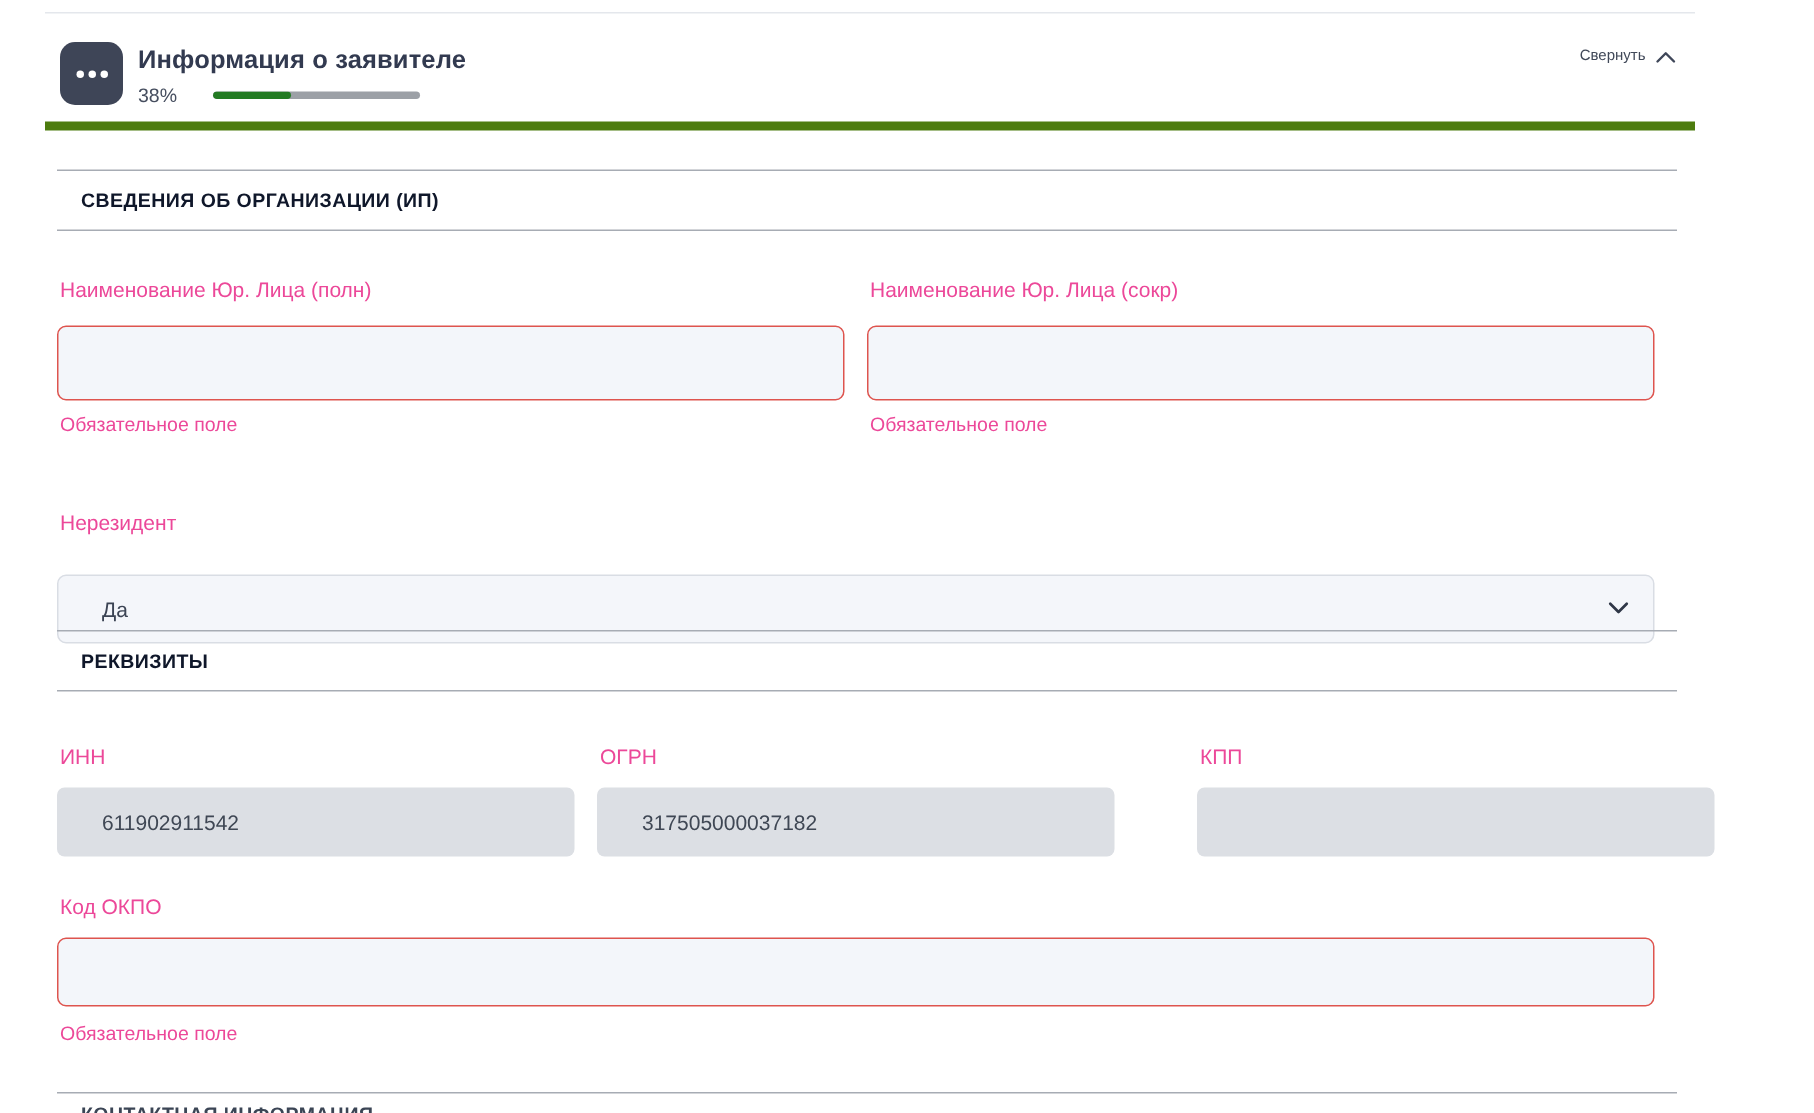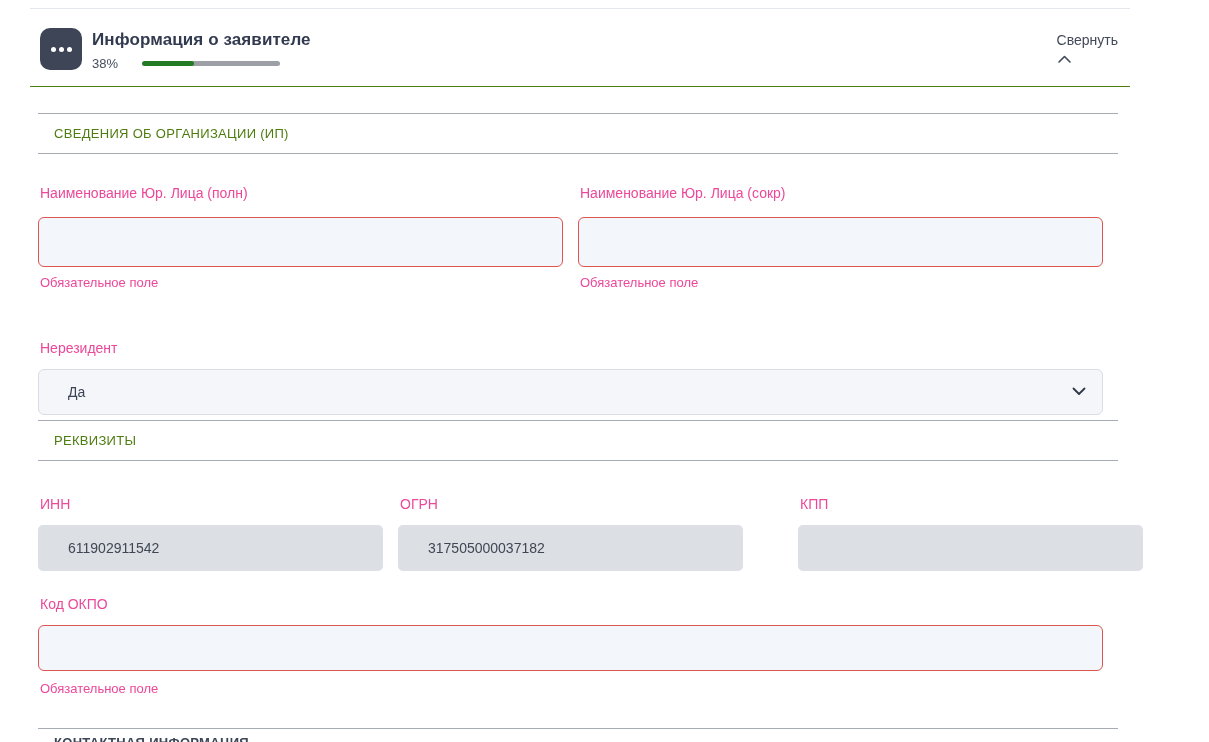--- a/index.html
+++ b/index.html
@@ -9,21 +9,21 @@
     position: relative; overflow: hidden;
     font-family: "Liberation Sans", sans-serif;
     color: #4a5162;
   }
 
   
   .accordion {
     position: absolute; left: 30px; top: 8px;
     width: 1100px; height: 79px;
     border-top: 1px solid #e4e7ec;
-    border-bottom: 1px solid #4d7c0f;
+    border-bottom: 6px solid #4d7c0f;
     background: #ffffff;
   }
   .badge {
     position: absolute; left: 10px; top: 19px;
     width: 42px; height: 42px;
     background: #3e4557; border-radius: 10px;
     display: flex; align-items: center; justify-content: center; gap: 3px;
   }
   .badge .dot {
     width: 5px; height: 5px; background: #ffffff; border-radius: 50%;
@@ -39,39 +39,39 @@
     display: flex; align-items: center;
   }
   .pct { font-size: 13px; color: #464e5f; margin-right: 24px; }
   .track {
     width: 138px; height: 5px; background: #9ca0a6; border-radius: 3px;
     overflow: hidden;
   }
   .fill { height: 100%; background: #237b23; border-radius: 3px; width: 0; }
   .collapse {
     position: absolute; right: 12px; top: 23px;
-    display: flex; align-items: flex-start; gap: 6px;
-    font-size: 14px; color: #414959; cursor: pointer; flex-direction: column;
+    display: flex; align-items: flex-end; gap: 6px;
+    font-size: 10px; color: #414959; cursor: pointer;
   }
   .collapse svg { display: block; }
 
   
   .main {
     position: absolute; left: 38px; top: 113px;
     width: 1080px; height: 629px;
   }
   .section-bar {
     position: absolute; left: 0; right: 0; height: 41px;
     border-top: 1px solid #a7acb4;
     border-bottom: 1px solid #a7acb4;
     display: flex; align-items: center;
     padding-left: 16px;
   }
   .section-title {
-    font-size: 13px; font-weight: normal; color: #4d7c0f;
+    font-size: 13px; font-weight: bold; color: #0f172a;
     letter-spacing: 0.3px;
   }
   .bar-org { top: 0; }
   .bar-req { top: 307px; }
 
   .fg { position: absolute; }
   .flabel {
     position: absolute; top: 0; left: 2px;
     font-size: 14px; color: #ec4899; white-space: nowrap;
   }
@@ -85,21 +85,21 @@
     border-radius: 6px; font-size: 14px; color: #3c4454;
     font-family: "Liberation Sans", sans-serif;
   }
   .input-error {
     top: 32px; height: 50px;
     background: #f3f6fa; border: 1px solid #de544e;
     padding: 0 14px; width: 100%; outline: none;
   }
   .g-okpo .input-error { top: 29px; height: 46px; }
   .select-box {
-    top: 29px; height: 46px;
+    top: 43px; height: 46px;
     background: #f4f6fa; border: 1px solid #d9dde4;
     display: flex; align-items: center;
     padding-left: 29px; cursor: pointer;
   }
   .select-box .chev {
     position: absolute; right: 16px; top: 50%; margin-top: -5px;
   }
   .disabled-input {
     top: 29px; height: 46px;
     background: #dcdfe4; border: none; border-radius: 5px;

